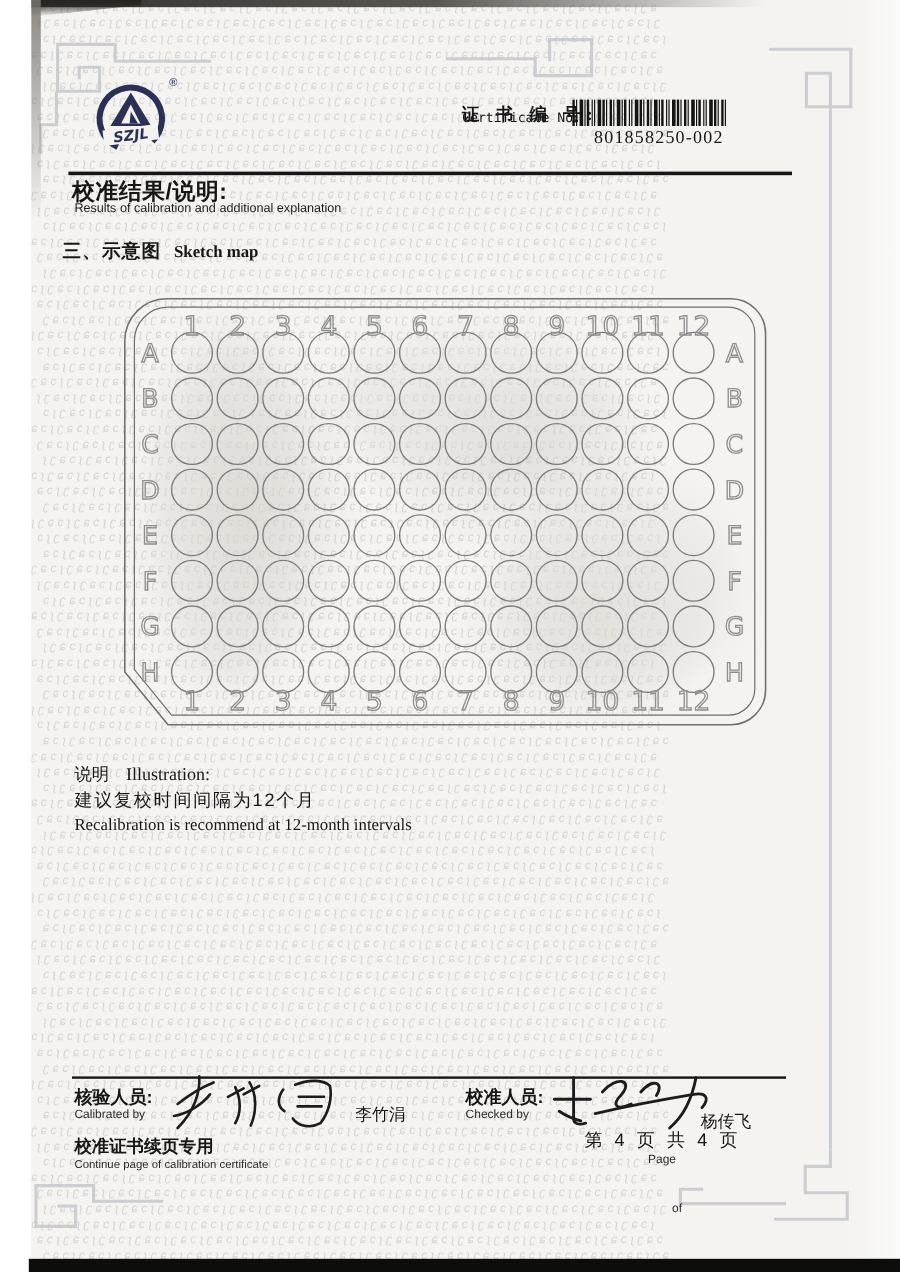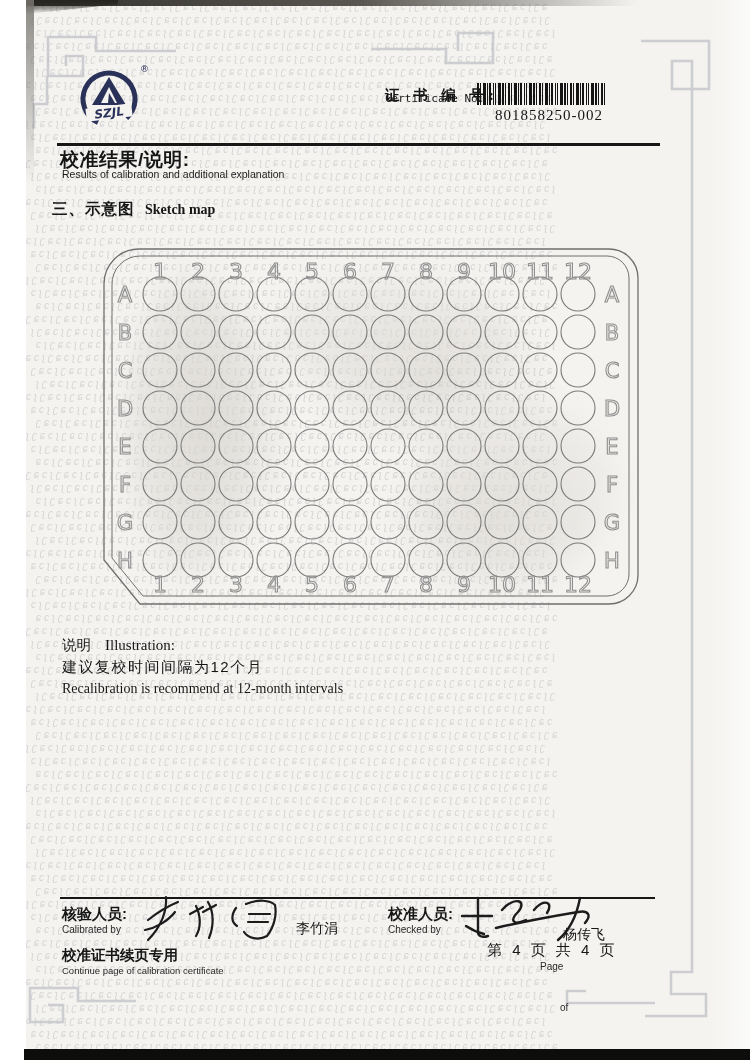--- a/index.html
+++ b/index.html
@@ -47,21 +47,21 @@
               font-family:"Liberation Serif",serif;font-size:14px;}
   #blank-line .zh{letter-spacing:9px;margin-right:6px;}
   #footer-rule{left:60px;top:897px;width:595px;height:2px;background:#171717;z-index:10;}
   #cal-label-zh{left:62px;top:905px;font-size:15px;font-weight:bold;z-index:10;}
   #cal-label-en{left:62px;top:924px;font-size:10px;color:#2a2a2a;z-index:10;}
   #cal-sign{left:140px;top:888px;z-index:10;}
   #cal-name{left:296px;top:920px;font-size:14px;z-index:10;}
   #chk-label-zh{left:388px;top:905px;font-size:15px;font-weight:bold;z-index:10;}
   #chk-label-en{left:388px;top:924px;font-size:10px;color:#2a2a2a;z-index:10;}
   #chk-sign{left:452px;top:886px;z-index:10;}
-  #chk-name{left:563px;top:926px;font-size:14px;z-index:10;}
+  #chk-name{left:584px;top:926px;font-size:14px;z-index:10;}
   #cont-zh{left:62px;top:946px;font-size:14.5px;font-weight:bold;z-index:10;}
   #cont-en{left:62px;top:965px;font-size:9.5px;color:#2a2a2a;z-index:10;}
   #page-zh{left:487px;top:941px;font-size:15px;letter-spacing:3px;z-index:10;}
   #page-lbl-page{left:492px;top:961px;font-size:10px;color:#2a2a2a;z-index:10;margin-left:48px;}
   #page-lbl-of{left:560px;top:1002px;font-size:10px;color:#2a2a2a;z-index:10;}
   #logo{left:76px;top:60px;z-index:10;}
   #decor{left:0;top:0;z-index:2;}
 </style>
 </head>
 <body>

